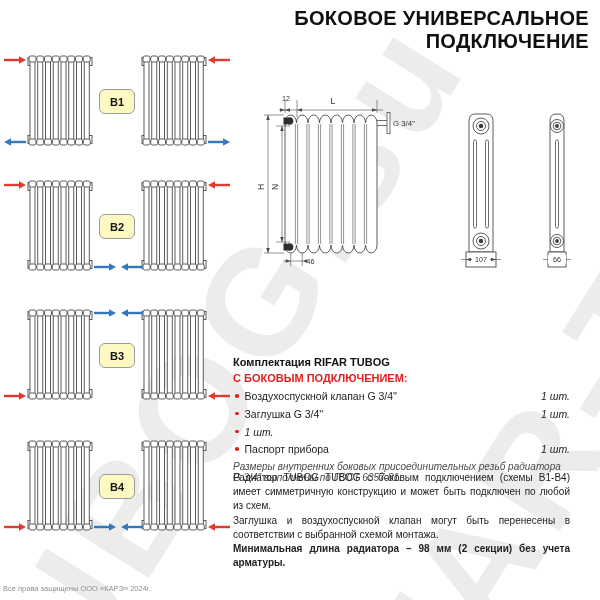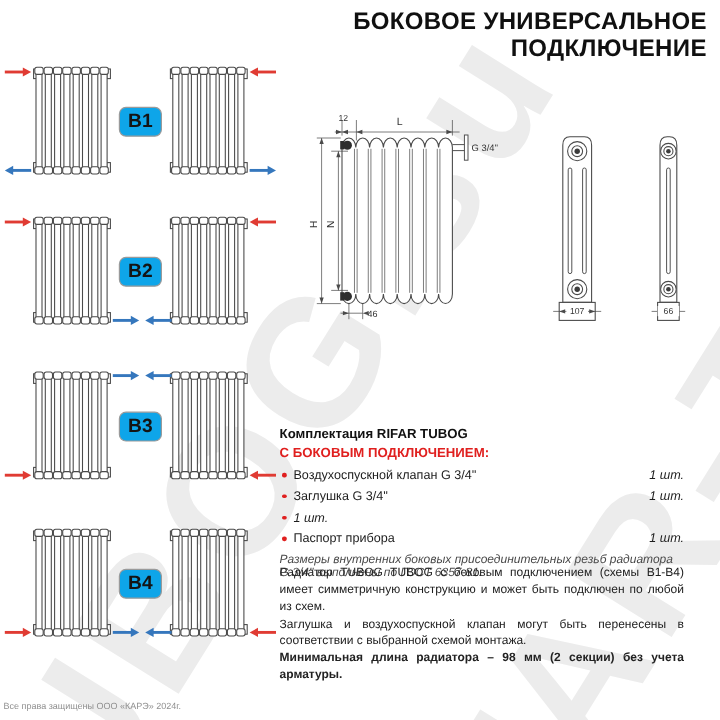--- a/index.html
+++ b/index.html
@@ -11,23 +11,23 @@
       pointer-events:none;user-select:none;}
   .wm1{left:-90px;top:700px;}
   .wm2{left:235px;top:790px;}
   
   .title{position:absolute;z-index:2;top:7px;right:11px;text-align:right;
          font-size:20px;line-height:23px;font-weight:800;letter-spacing:.3px;color:#101010;margin-left:40px;}
   
   #canvas{position:absolute;z-index:1;left:0;top:0;width:600px;height:600px;}
   
   .scheme-label{position:absolute;z-index:2;left:99px;width:34px;height:23px;
-      border:1.4px solid #9a9a9a;border-radius:6px;background:#0ea5e9;
+      border:1.4px solid #9a9a9a;border-radius:6px;background:#fef9c3;
       display:flex;align-items:center;justify-content:center;
-      font-weight:800;font-size:16px;color:#141414;}
+      font-weight:800;font-size:11px;color:#141414;}
   .lb1{top:89px}.lb2{top:214px}.lb3{top:343px}.lb4{top:474px}
   
   .caption{position:absolute;z-index:2;left:274px;top:276px;font-size:8.4px;
       font-style:italic;color:#3f3f3f;}
   
   .components{position:absolute;z-index:2;left:233px;top:356px;width:337px;}
   .c-head{font-size:11px;font-weight:bold;line-height:13px;margin-bottom:2px;color:#111;}
   .c-head-red{font-size:11px;font-weight:bold;line-height:14px;margin-bottom:5px;}
   .crow{display:flex;align-items:baseline;font-size:10.5px;line-height:13px;margin-bottom:4.8px;color:#1d1d1d;}
   .dot{width:3.5px;height:3.5px;border-radius:50%;margin:0 6px 1.5px 2px;align-self:center;flex:0 0 auto;}

